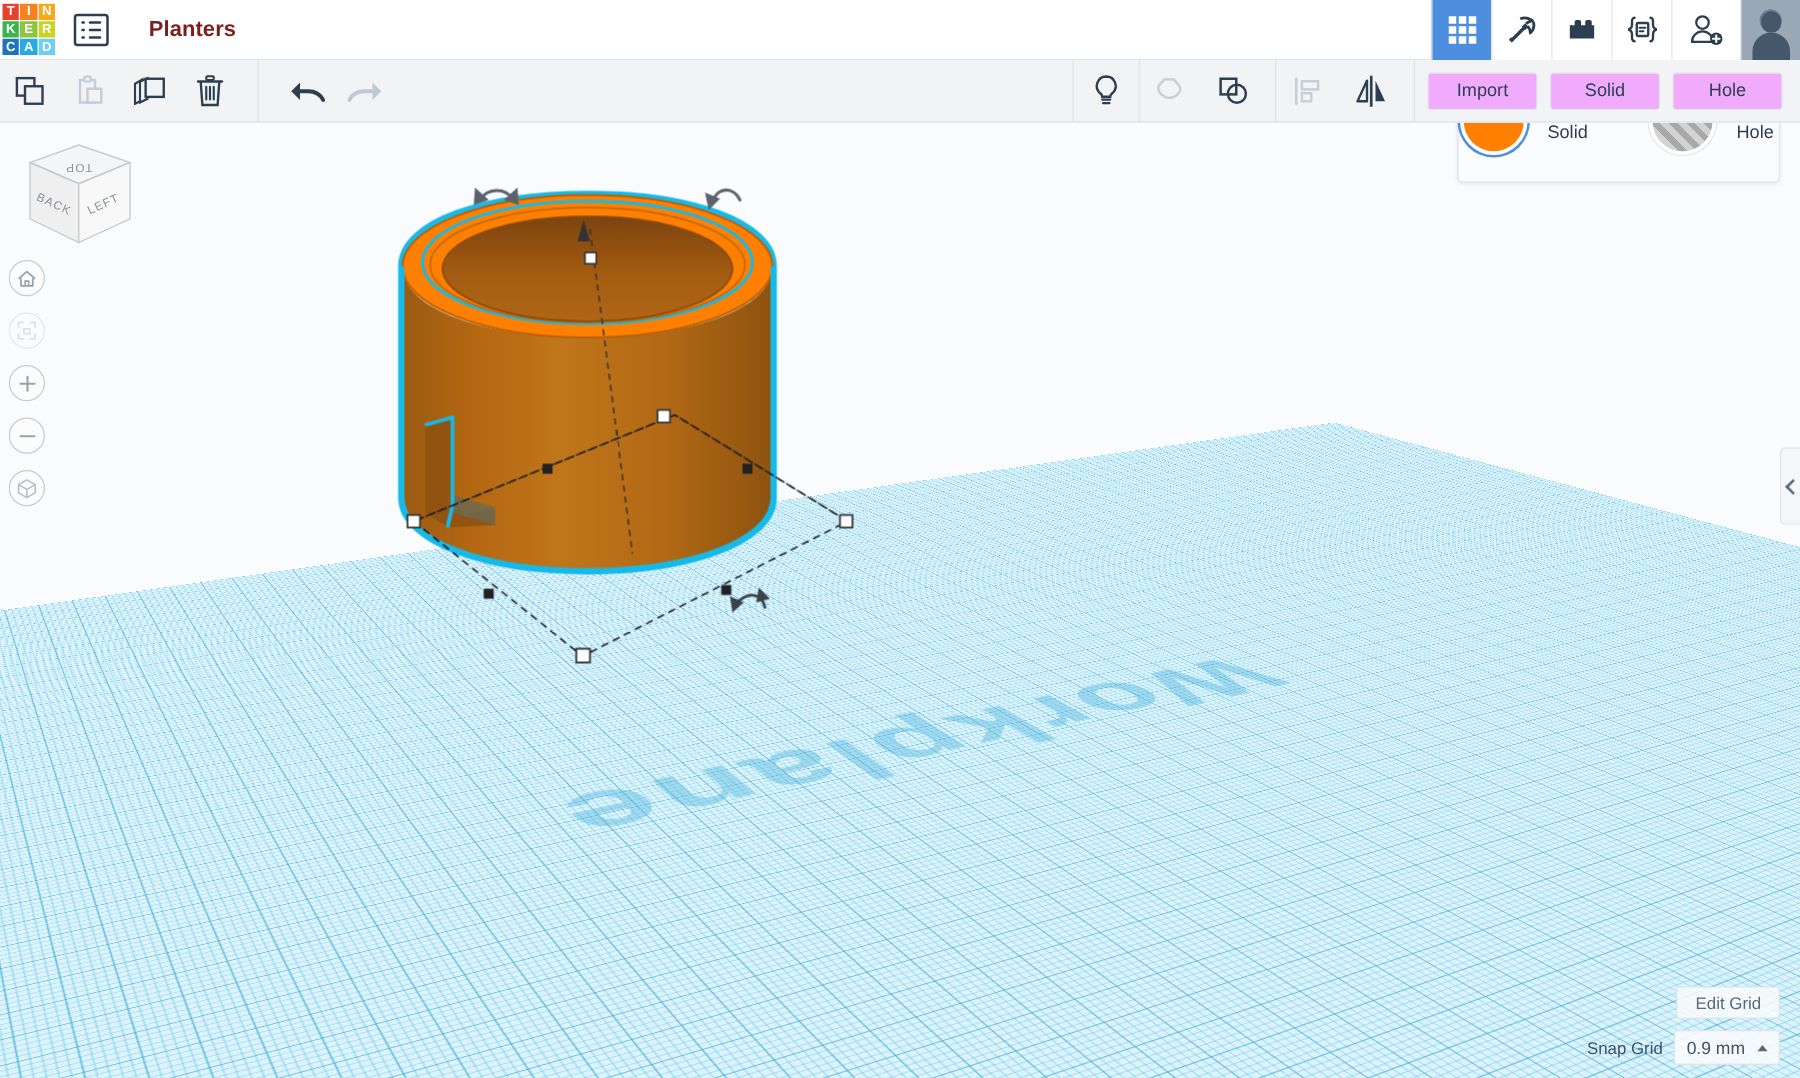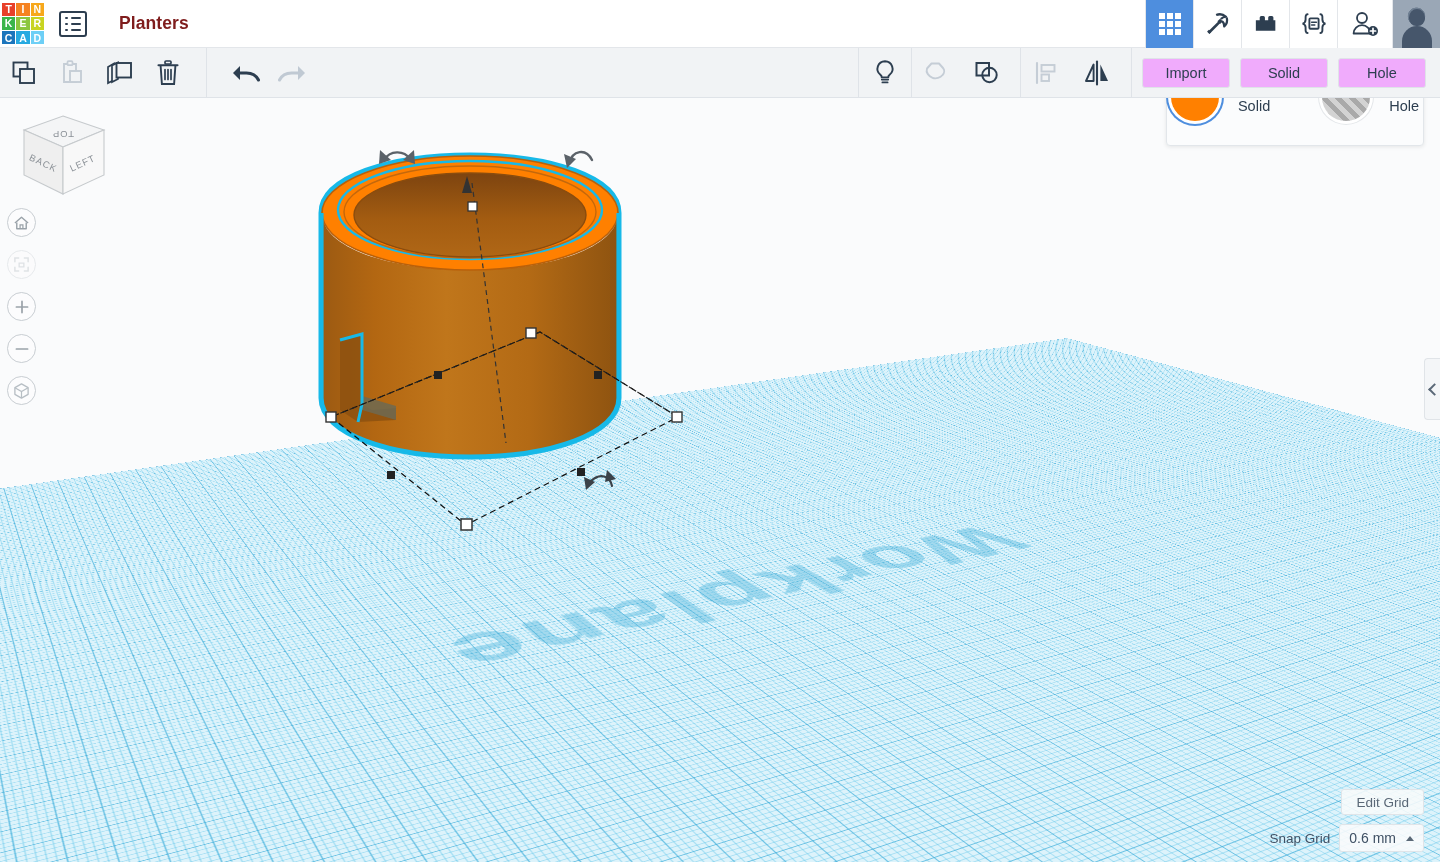--- a/index.html
+++ b/index.html
@@ -547,19 +547,19 @@
     </div>
   </div>
 
   <div class="edge-tab"></div>
 
   <div class="grid-ctrls">
     <div class="edit-grid">Edit Grid</div>
     <div class="snap-row">
       <div class="snap-lbl">Snap Grid</div>
       <div class="snap-sel">
-        <span>0.6 mm</span>
+        <span>0.9 mm</span>
         <span class="caret"></span>
       </div>
     </div>
   </div>
 
 </div>
 
 </body></html>

